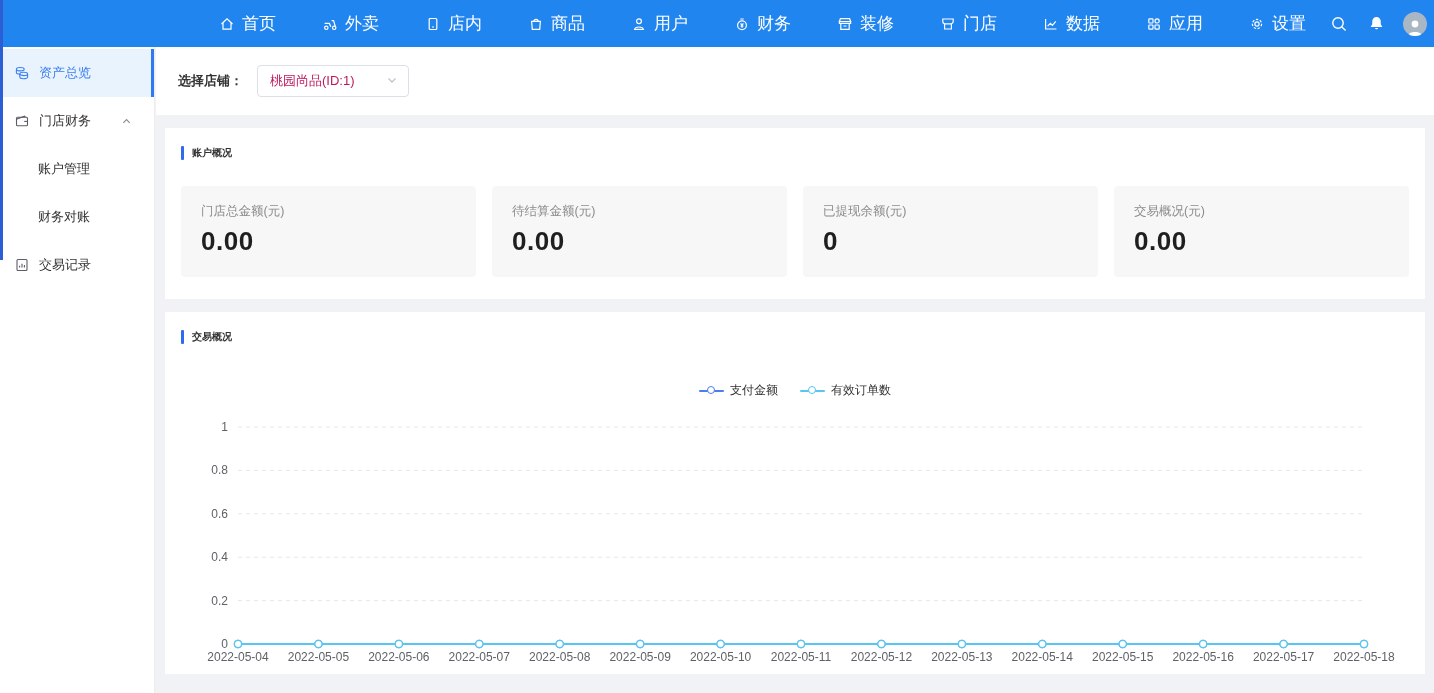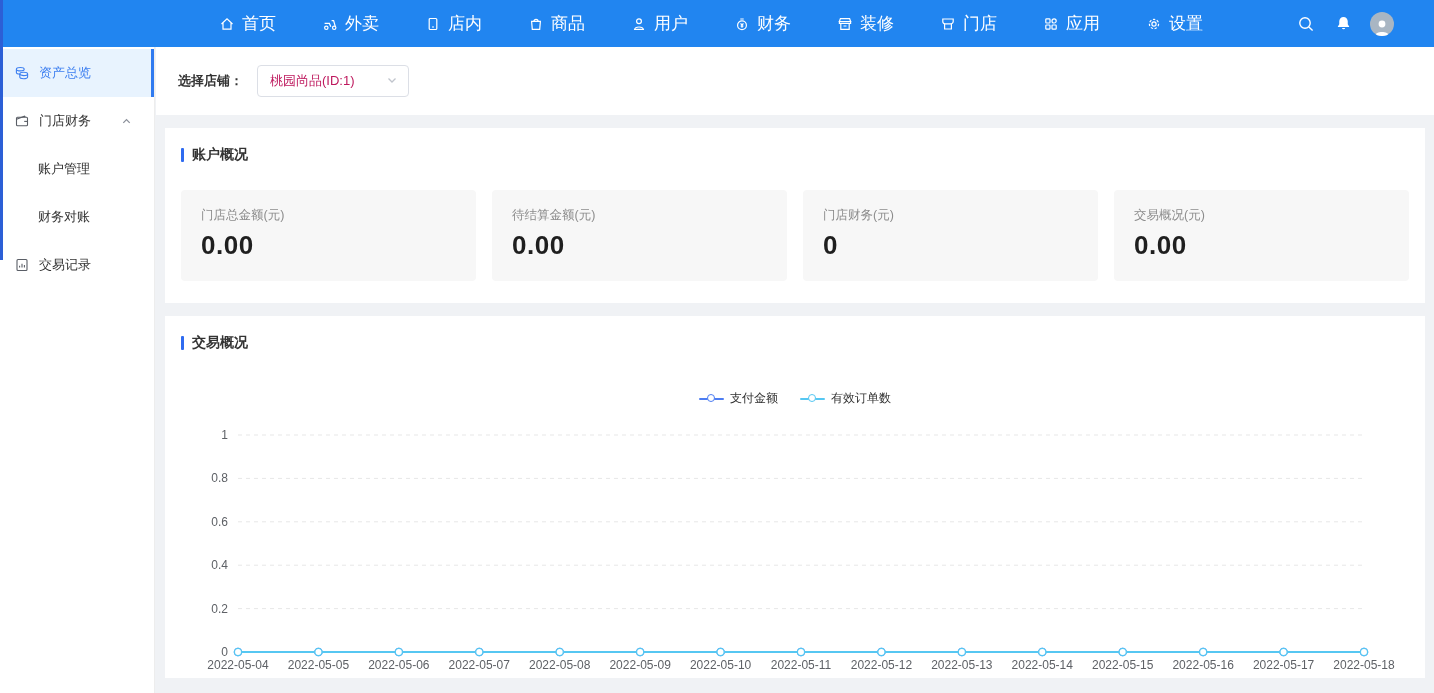--- a/index.html
+++ b/index.html
@@ -53,21 +53,21 @@
   }
   .filter-label { font-weight:600; font-size:13px; color:#333; margin-right:14px; }
   .shop-select {
     width:152px; height:32px; border:1px solid #dcdfe6; border-radius:4px; background:#fff;
     display:flex; align-items:center; justify-content:space-between; padding:0 10px 0 12px;
     color:#be185d; font-size:13px; cursor:pointer;
   }
   .panel { background:#fff; margin:0 9px 13px 9px; padding:18px 16px 22px 16px; }
   .sec-title { display:flex; align-items:center; gap:8px; }
   .sec-title .bar { width:3px; height:14px; background:#2f6bf0; border-radius:1px; }
-  .sec-title span { font-size:14px; font-weight:bold; color:#333; }
+  .sec-title span { font-size:10px; font-weight:bold; color:#333; }
   .cards { display:flex; gap:16px; margin-top:26px; }
   .card { flex:1; background:#f7f7f7; border-radius:4px; padding:17px 20px; height:91px; }
   .card .clabel { font-size:12.5px; color:#8c8c8c; }
   .card .cvalue { font-size:26px; font-weight:bold; color:#1f1f1f; margin-top:6px; letter-spacing:.5px; }
   .chart-panel { padding-bottom:0; margin-bottom:0; min-height:362px; }
   .legend { display:flex; justify-content:center; align-items:center; gap:22px; margin:38px 0 14px 0; }
   .legend-item { display:flex; align-items:center; gap:6px; font-size:12px; color:#333; cursor:pointer; }
   .lg-marker { position:relative; width:25px; height:10px; display:inline-block; }
   .lg-line { position:absolute; left:0; right:0; top:4px; height:2px; border-radius:1px; }
   .lg-dot {
@@ -146,20 +146,29 @@
       <span>装修</span>
     </div>
     <div class="nav-item">
       <span class="icon">
           <svg width="16" height="16" viewBox="0 0 16 16" fill="none" stroke="currentColor" stroke-width="1.2">
             <path d="M2.8 3h10.4v2.6a2.2 2.2 0 01-2.2 2.2H5a2.2 2.2 0 01-2.2-2.2z"></path>
             <path d="M4.6 7.8V13h6.8V7.8"></path>
           </svg>
         </span>
       <span>门店</span>
+    </div>
+    <div class="nav-item">
+      <span class="icon">
+          <svg width="16" height="16" viewBox="0 0 16 16" fill="none" stroke="currentColor" stroke-width="1.2">
+            <path d="M2.6 3v10h10.8"></path>
+            <path d="M4.6 10.2l2.8-2.9 2 2 3.4-3.9"></path>
+          </svg>
+        </span>
+      <span>数据</span>
     </div>
     <div class="nav-item">
       <span class="icon">
           <svg width="16" height="16" viewBox="0 0 16 16" fill="none" stroke="currentColor" stroke-width="1.2">
             <rect x="2.8" y="2.8" width="4.2" height="4.2" rx=".8"></rect>
             <rect x="9" y="2.8" width="4.2" height="4.2" rx="2.1"></rect>
             <rect x="2.8" y="9" width="4.2" height="4.2" rx=".8"></rect>
             <rect x="9" y="9" width="4.2" height="4.2" rx=".8"></rect>
           </svg>
         </span>
@@ -269,21 +278,21 @@
     <div class="cards">
       <div class="card">
         <div class="clabel">门店总金额(元)</div>
         <div class="cvalue">0.00</div>
       </div>
       <div class="card">
         <div class="clabel">待结算金额(元)</div>
         <div class="cvalue">0.00</div>
       </div>
       <div class="card">
-        <div class="clabel">门店财务(元)</div>
+        <div class="clabel">已提现余额(元)</div>
         <div class="cvalue">0</div>
       </div>
       <div class="card">
         <div class="clabel">交易概况(元)</div>
         <div class="cvalue">0.00</div>
       </div>
     </div>
   </section>
 
   <section class="panel chart-panel">

